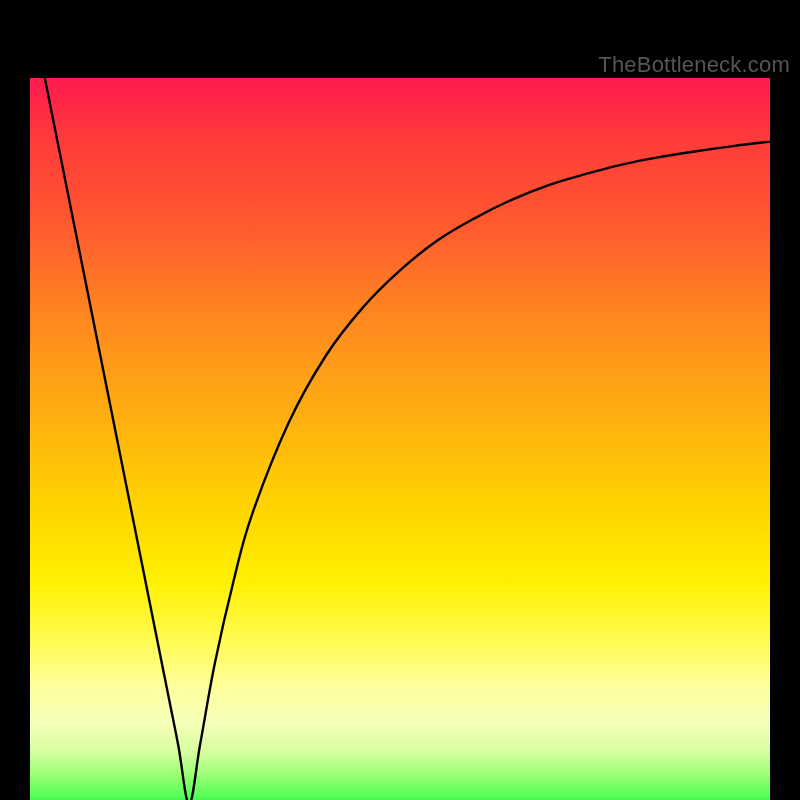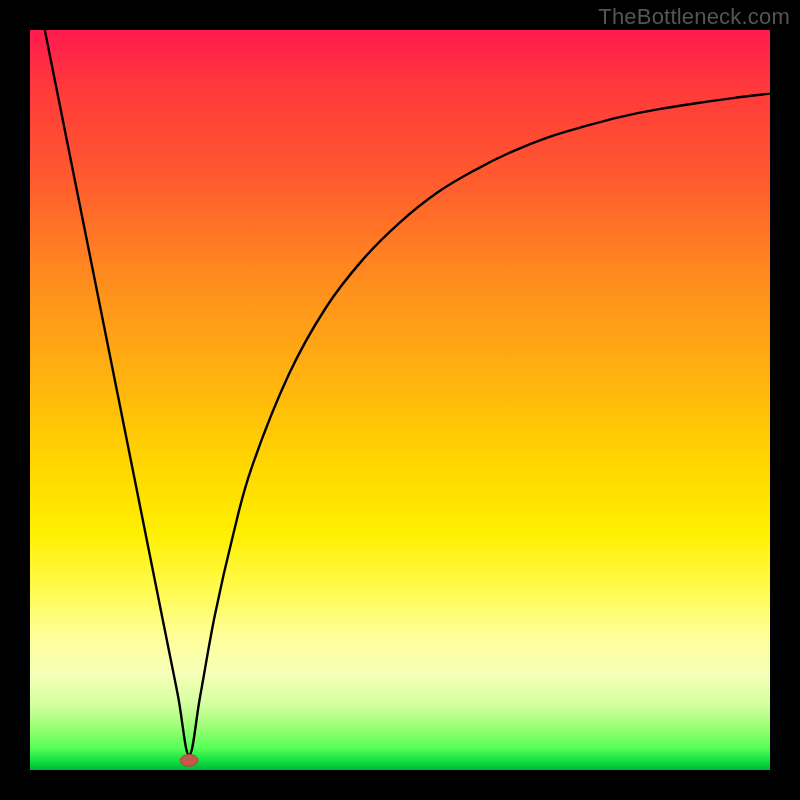--- a/index.html
+++ b/index.html
@@ -9,20 +9,21 @@
     height: 800px;
     background: #000;
     font-family: Arial, Helvetica, sans-serif;
     overflow: hidden;
   }
   .frame {
     position: relative;
     width: 800px;
     height: 626px;
     background: #000;
+    margin-top: 48px;
   }
   .watermark {
     position: absolute;
     top: 4px;
     right: 10px;
     color: #555;
     font-size: 22px;
     font-weight: 500;
     letter-spacing: 0.2px;
     z-index: 10;

